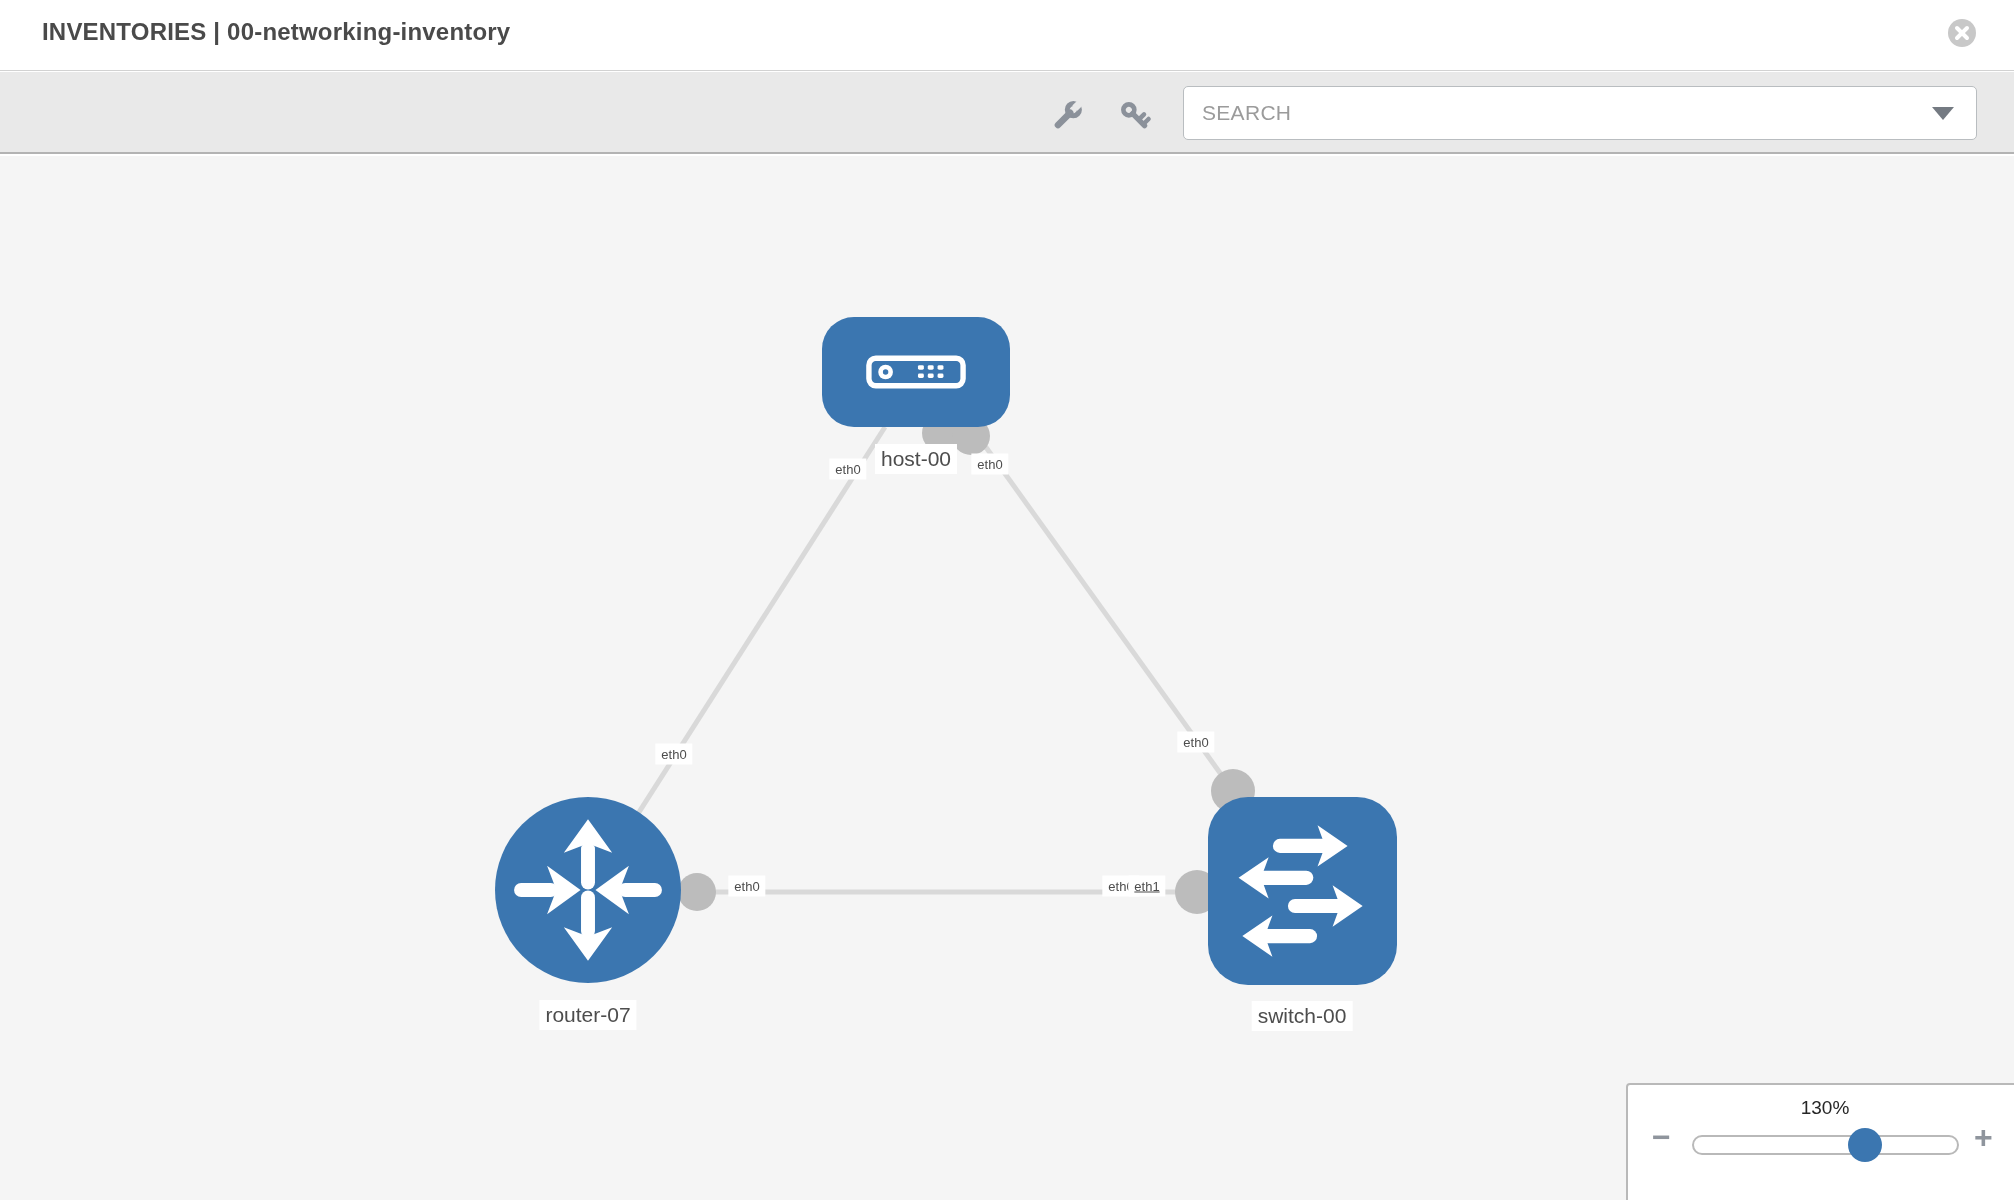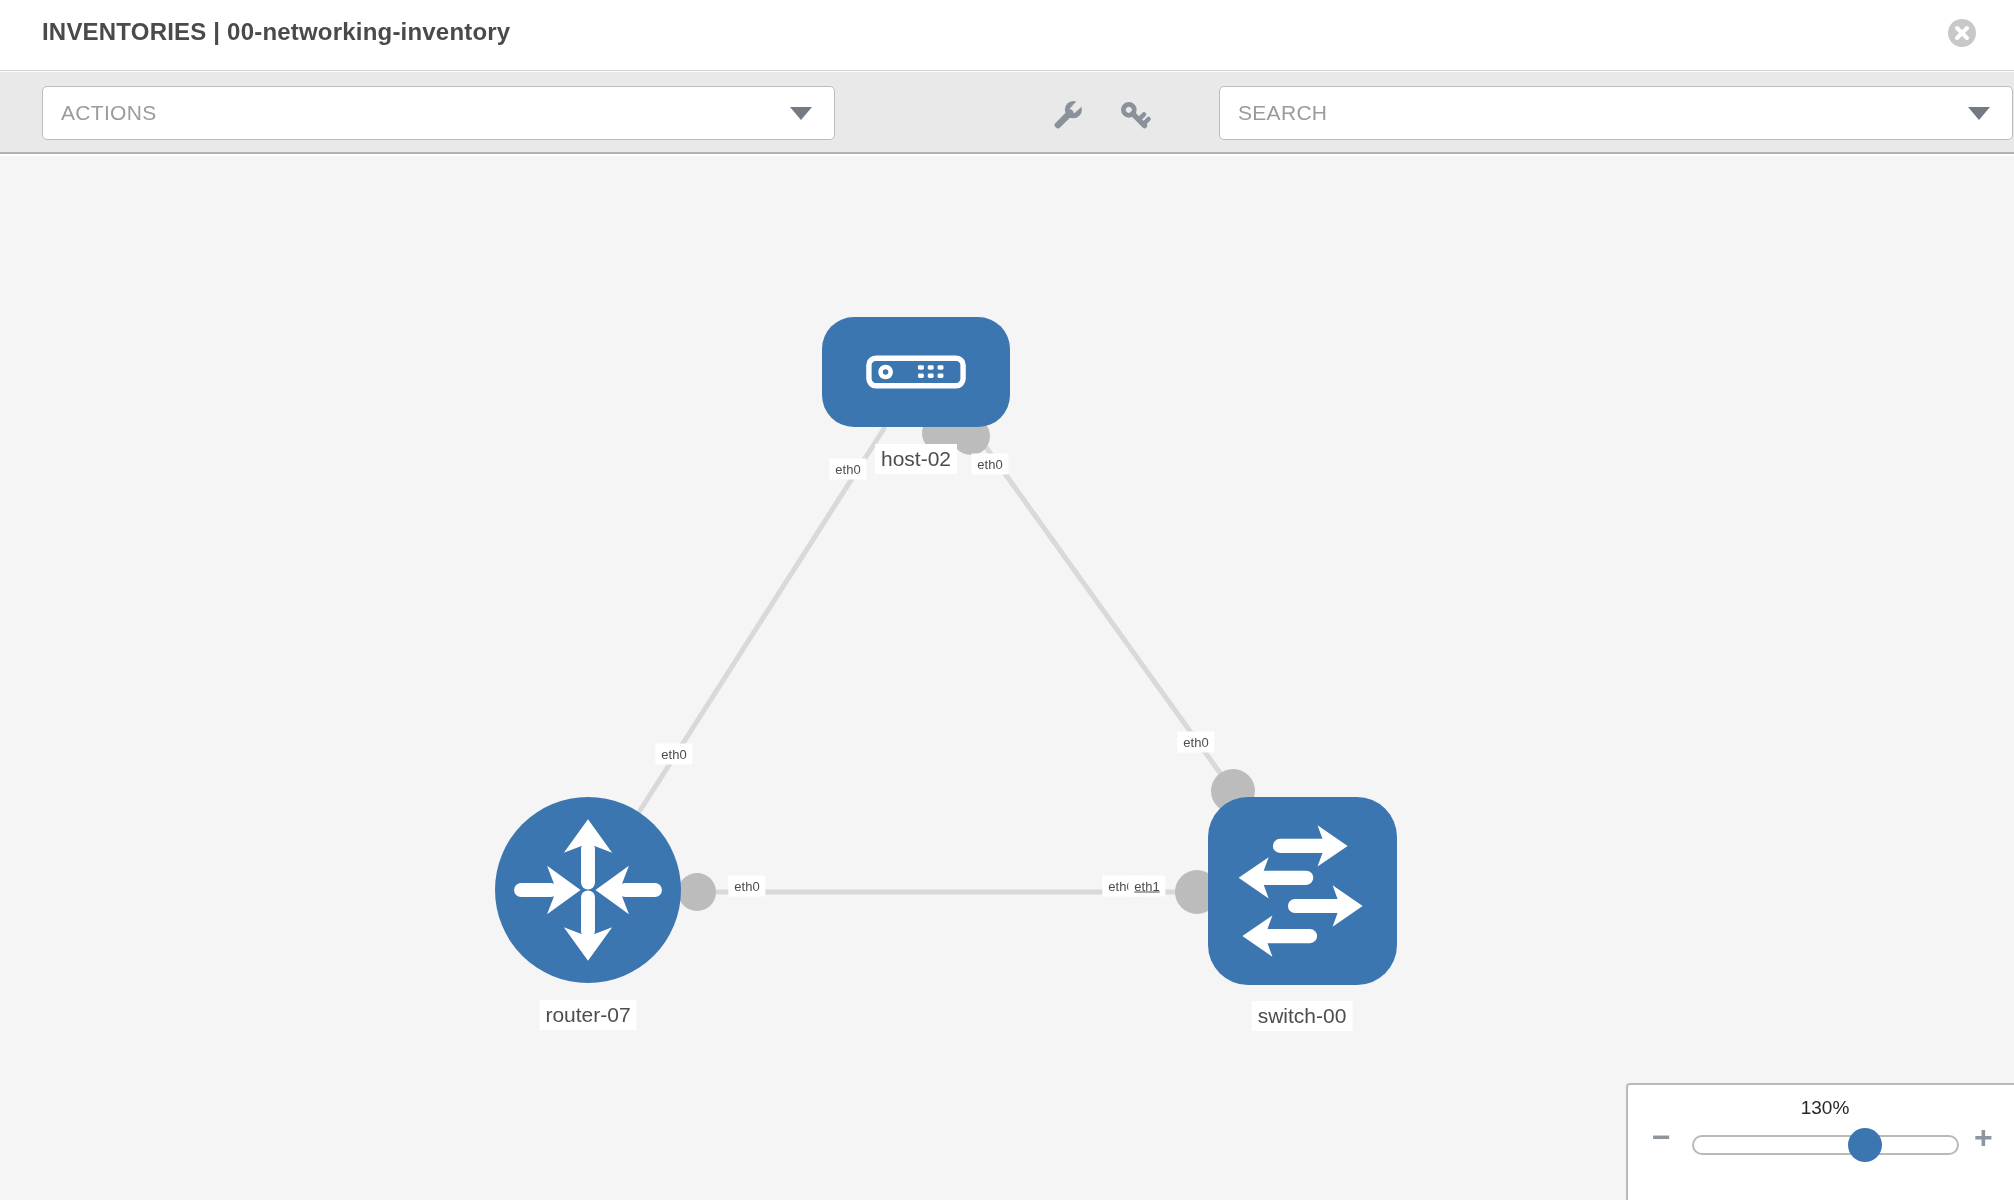--- a/index.html
+++ b/index.html
@@ -20,21 +20,21 @@
   .toolbar { position:absolute; top:72px; left:0; width:100%; height:82px;
              background:#e9e9e9; border-bottom:2px solid #b3b3b3; }
   .fake-select { position:absolute; top:14px; height:54px; background:#fff;
                  border:1px solid #b9bdc0; border-radius:5px; cursor:pointer; }
   .fake-select .lbl { position:absolute; left:18px; top:50%; transform:translateY(-50%);
                       font-size:21px; color:#9b9b9b; letter-spacing:.3px; }
   .caret { position:absolute; right:22px; top:50%; margin-top:-6px; width:0; height:0;
            border-left:11px solid transparent; border-right:11px solid transparent;
            border-top:13px solid #747a82; }
   .actions-select { left:42px; width:793px; }
-  .search-select  { left:1219px; width:794px;text-align:center; }
+  .search-select  { left:1183px; width:794px;text-align:center; }
   .tool-btn { position:absolute; top:25px; width:38px; height:38px; cursor:pointer;
               display:flex; align-items:center; justify-content:center; }
   .wrench-btn { left:1048px; }
   .key-btn    { left:1116px; }
 
   
   .canvas { position:absolute; top:156px; left:0; width:2014px; height:1044px;
             background:#f5f5f5; }
   .links-svg { position:absolute; left:0; top:0; z-index:1; }
   .port { position:absolute; border-radius:50%; background:#bcbcbc; z-index:2; }
@@ -72,24 +72,20 @@
     <div class="page-title">INVENTORIES | 00-networking-inventory</div>
     <div class="close-btn">
       <svg width="16" height="16" viewBox="0 0 16 16">
         <line x1="3" y1="3" x2="13" y2="13" stroke="#fff" stroke-width="4" stroke-linecap="round"></line>
         <line x1="13" y1="3" x2="3" y2="13" stroke="#fff" stroke-width="4" stroke-linecap="round"></line>
       </svg>
     </div>
   </div>
 
   <div class="toolbar">
-    <div class="fake-select actions-select">
-      <span class="lbl">ACTIONS</span>
-      <span class="caret"></span>
-    </div>
 
     <div class="tool-btn wrench-btn">
       <svg width="36" height="36" viewBox="0 0 24 24">
         <g transform="rotate(45 12 12)">
           <circle cx="12" cy="6" r="4" fill="none" stroke="#8b919a" stroke-width="3.4"></circle>
           <rect x="9.6" y="-1" width="4.8" height="5.6" fill="#e9e9e9"></rect>
           <line x1="12" y1="9" x2="12" y2="20.5" stroke="#8b919a" stroke-width="4.4" stroke-linecap="round"></line>
         </g>
       </svg>
     </div>
@@ -166,21 +162,21 @@
         </g>
         <g stroke="#fff" stroke-width="7.5" stroke-linecap="round">
           <line x1="38" y1="26" x2="61" y2="26"></line>
           <line x1="52" y1="43" x2="29" y2="43"></line>
           <line x1="46" y1="58" x2="69" y2="58"></line>
           <line x1="54" y1="74" x2="31" y2="74"></line>
         </g>
       </svg>
     </div>
 
-    <div class="chip big" style="left:916px;  top:303px;">host-02</div>
+    <div class="chip big" style="left:916px;  top:303px;">host-00</div>
     <div class="chip small" style="left:848px;  top:313px;">eth0</div>
     <div class="chip small" style="left:990px;  top:308px;">eth0</div>
     <div class="chip small" style="left:674px;  top:598px;">eth0</div>
     <div class="chip small" style="left:747px;  top:730px;">eth0</div>
     <div class="chip small" style="left:1196px; top:586px;">eth0</div>
     <div class="chip small" style="left:1121px; top:730px;">eth0</div>
     <div class="chip small front" style="left:1147px; top:730px;">eth1</div>
     <div class="chip big" style="left:588px;  top:859px;">router-07</div>
     <div class="chip big" style="left:1302px; top:860px;">switch-00</div>
 

